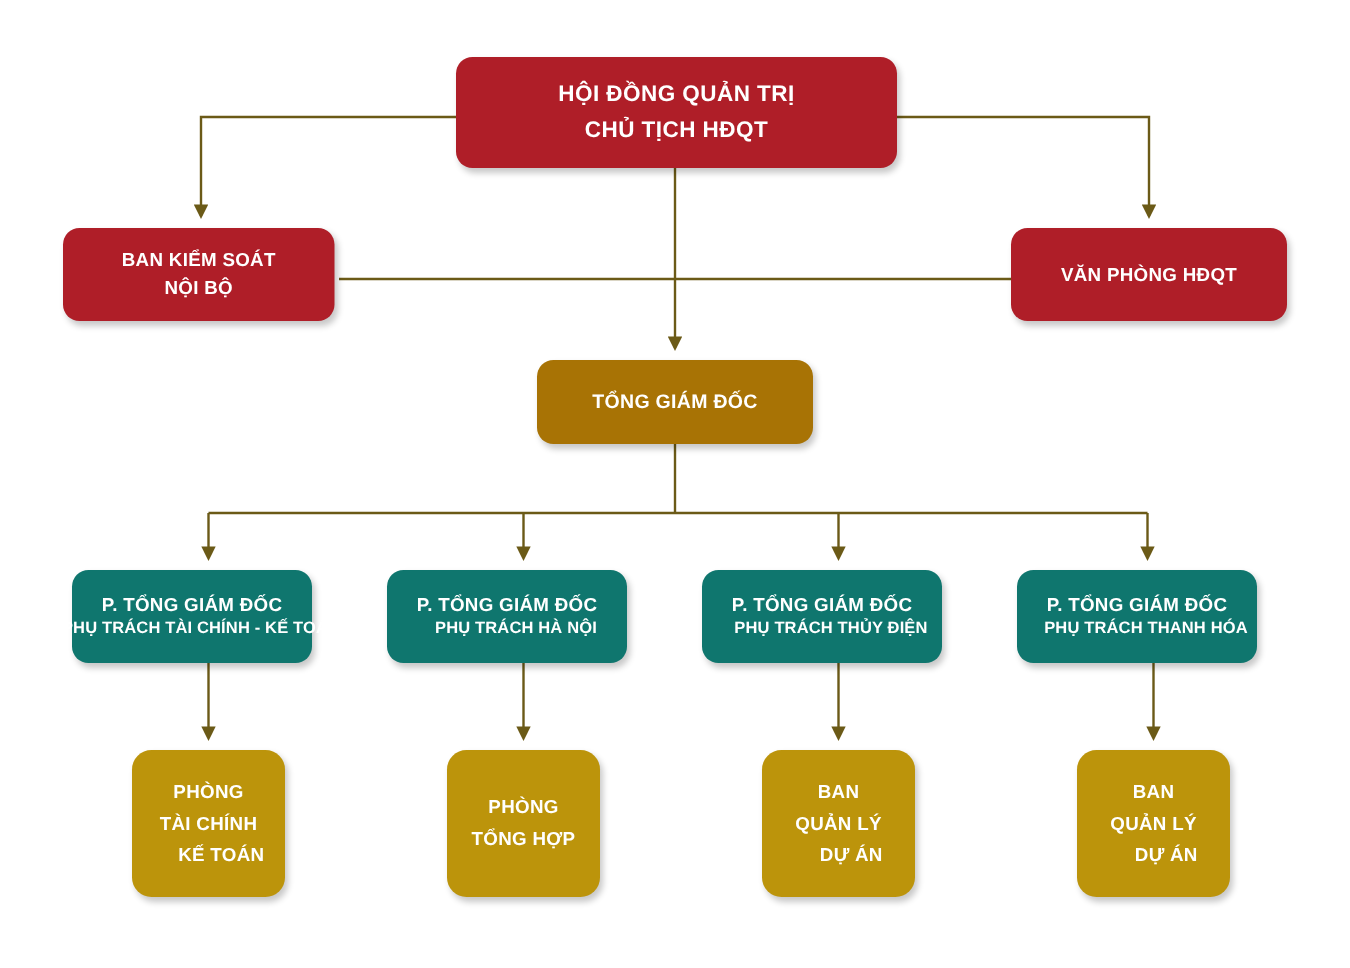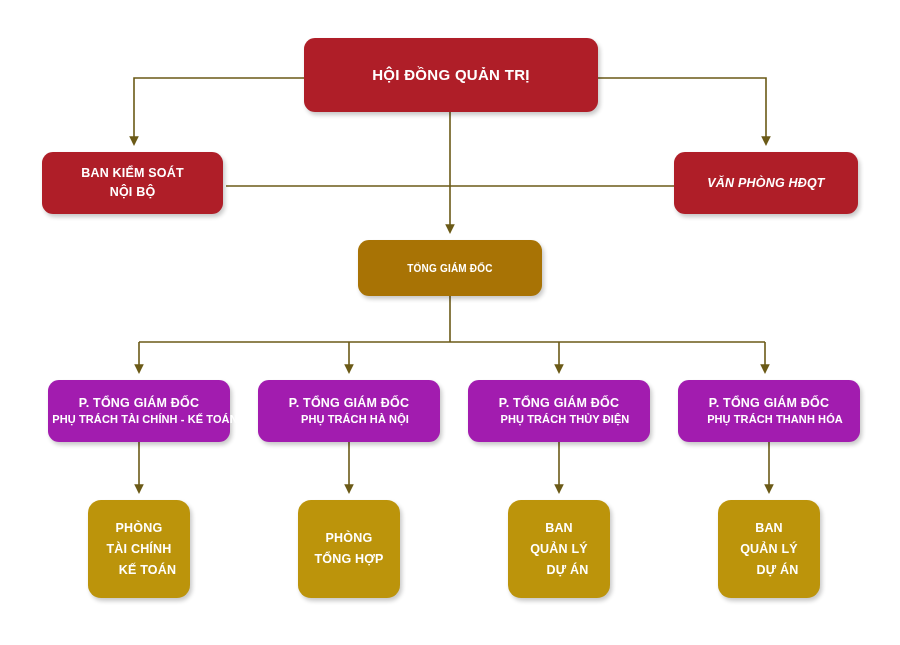--- a/index.html
+++ b/index.html
@@ -87,39 +87,38 @@
   
   #node-office {
     left: 674px;
     top: 152px;
     width: 184px;
     height: 62px;
     background: #AF1E28;
   }
   #node-office .line1 {
     font-size: 12.5px;
-    font-style: italic;
   }
   
   #node-ceo {
     left: 358px;
     top: 240px;
     width: 184px;
     height: 56px;
     background: #A87305;
   }
   #node-ceo .line1 {
-    font-size: 10px;
+    font-size: 13px;
   }
   
   .deputy {
     top: 380px;
-    width: 182px;
+    width: 160px;
     height: 62px;
-    background: #a21caf;
+    background: #0f766e;
   }
   .deputy .line1 {
     font-size: 12.5px;
     line-height: 1.45;
   }
   .deputy .line2 {
     font-size: 11px;
     font-weight: bold;
     line-height: 1.45;
     letter-spacing: 0.1px;
@@ -176,20 +175,21 @@
 
       <path d="M 139 442 L 139 492" marker-end="url(#arrow)"></path>
       <path d="M 349 442 L 349 492" marker-end="url(#arrow)"></path>
       <path d="M 559 442 L 559 492" marker-end="url(#arrow)"></path>
       <path d="M 769 442 L 769 492" marker-end="url(#arrow)"></path>
     </g>
   </svg>
 
   <div class="node" id="node-board">
     <span class="line1">HỘI ĐỒNG QUẢN TRỊ</span>
+    <span class="line2">CHỦ TỊCH HĐQT</span>
   </div>
 
   <div class="node" id="node-control">
     <span class="line1">BAN KIỂM SOÁT</span>
     <span class="line2">NỘI BỘ</span>
   </div>
 
   <div class="node" id="node-office">
     <span class="line1">VĂN PHÒNG HĐQT</span>
   </div>

